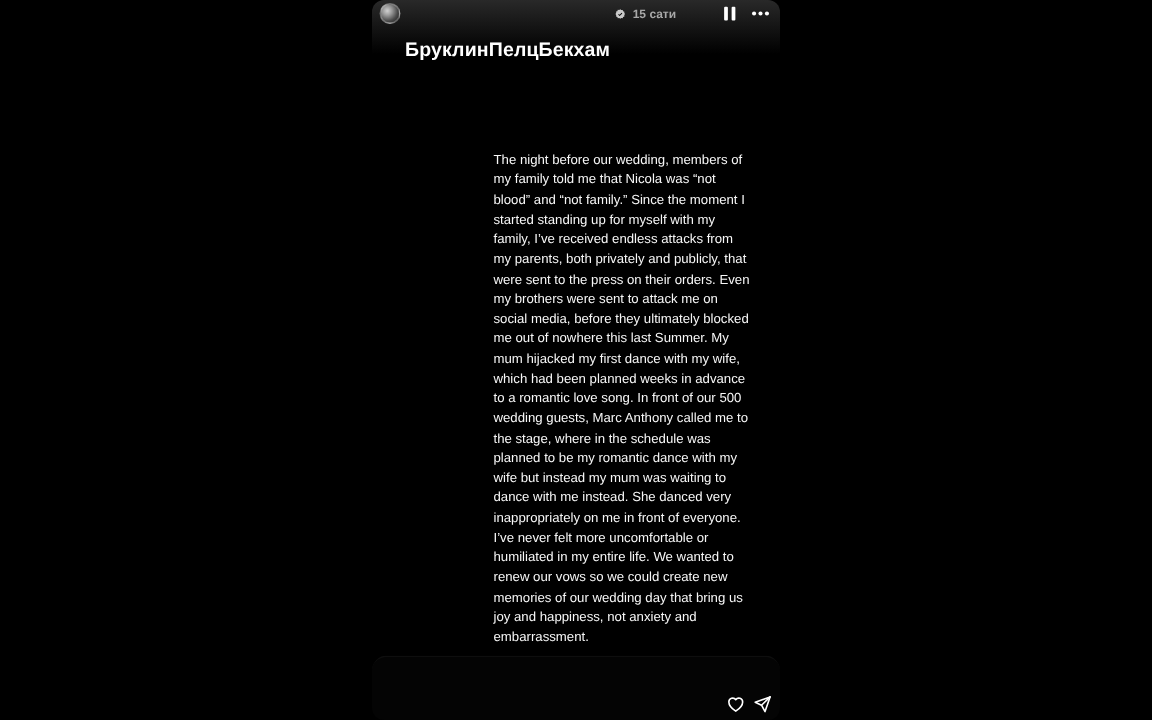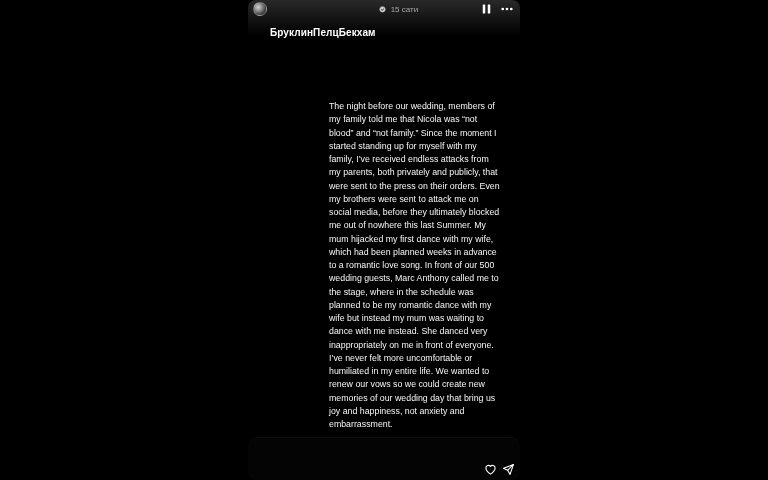--- a/index.html
+++ b/index.html
@@ -42,33 +42,34 @@
   .avatar {
     width: 12px; height: 12px;
     border-radius: 50%;
     flex: none;
     background: radial-gradient(circle at 35% 35%, #d2d2d2 0%, #9a9a9a 28%, #4a4a4a 62%, #161616 100%);
     border: 0.5px solid rgba(255,255,255,0.25);
     cursor: pointer;
   }
   .username {
     color: #ffffff;
-    font-size: 10px;
+    font-size: 13px;
     font-weight: bold;
     letter-spacing: 0.1px;
     cursor: pointer;
     white-space: nowrap;
     margin-top: 46px;
   }
   .verified { display: flex; align-items: center; }
   .timestamp {
     color: #a8a8a8;
     font-size: 8px;
     margin-left: 2px;
     white-space: nowrap;
+    font-weight: bold;
   }
   .spacer { flex: 1; }
   .icon-btn {
     background: none; border: none; padding: 0; margin: 0;
     display: flex; align-items: center;
     color: #fff;
     cursor: pointer;
   }
   .icon-btn + .icon-btn { margin-left: 7px; }
   .story-image {

